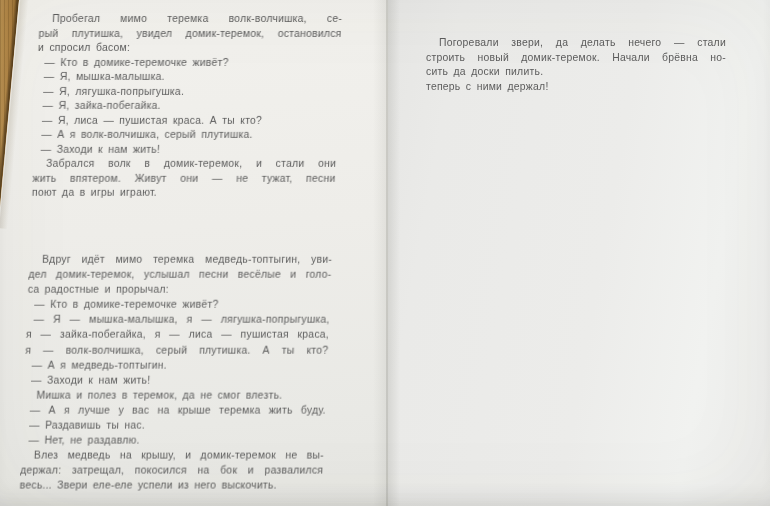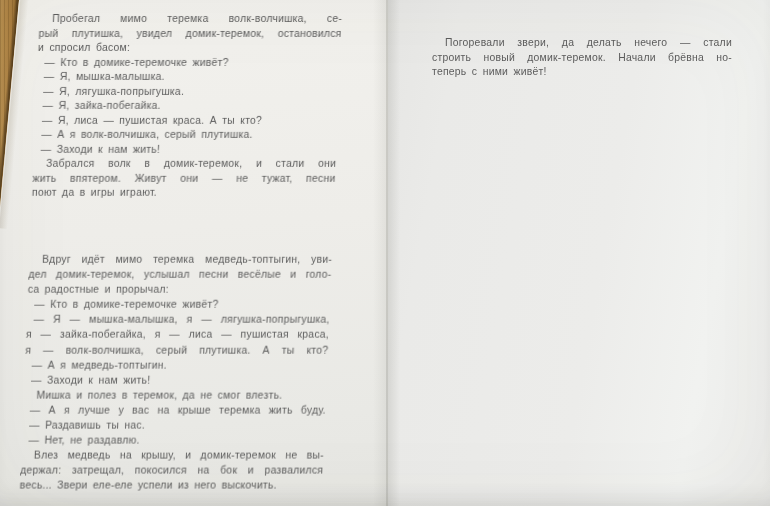--- a/index.html
+++ b/index.html
@@ -59,21 +59,21 @@
   
   .text-layer{position:absolute;inset:0;transform-origin:0 0;transform:skewX(-2.4deg);}
   .text-block{
     position:absolute;
     color:var(--text,#5c5c5c);
     font-size:10.4px;letter-spacing:.25px;word-spacing:2.2px;
     filter:blur(.3px);
   }
   .tb1{left:40px;top:12px;width:303px;line-height:14.5px;}
   .tb2{left:40px;top:252px;width:303px;line-height:15.1px;}
-  .tb3{left:44px;top:36px;width:300px;line-height:14.5px;}
+  .tb3{left:38px;top:36px;width:300px;line-height:14.5px;}
   .line{white-space:normal;}
   .just{text-align:justify;text-align-last:justify;}
   .ind-p{padding-left:13px;}
   .ind-d{padding-left:7px;}
 
   
   .vignette{
     position:absolute;inset:0;z-index:9;pointer-events:none;
     box-shadow:inset 0 -16px 20px -12px rgba(60,60,52,.14), inset 0 0 90px rgba(70,70,60,.05);
   }
@@ -121,19 +121,20 @@
           <div class="line just">держал: затрещал, покосился на бок и развалился</div>
           <div class="line">весь... Звери еле-еле успели из него выскочить.</div>
         </div>
     </div>
   </div>
 
   <div class="page-right">
     <div class="text-block tb3">
         <div class="line just ind-p">Погоревали звери, да делать нечего — стали</div>
         <div class="line just">строить новый домик-теремок. Начали брёвна но-</div>
-        <div class="line">теперь с ними живёт!</div>
+        <div class="line">сить да доски пилить.</div>
+        <div class="line">теперь с ними держал!</div>
       </div>
   </div>
 
   <div class="fold-line"></div>
   <div class="vignette"></div>
 </div>
 
 </body></html>

